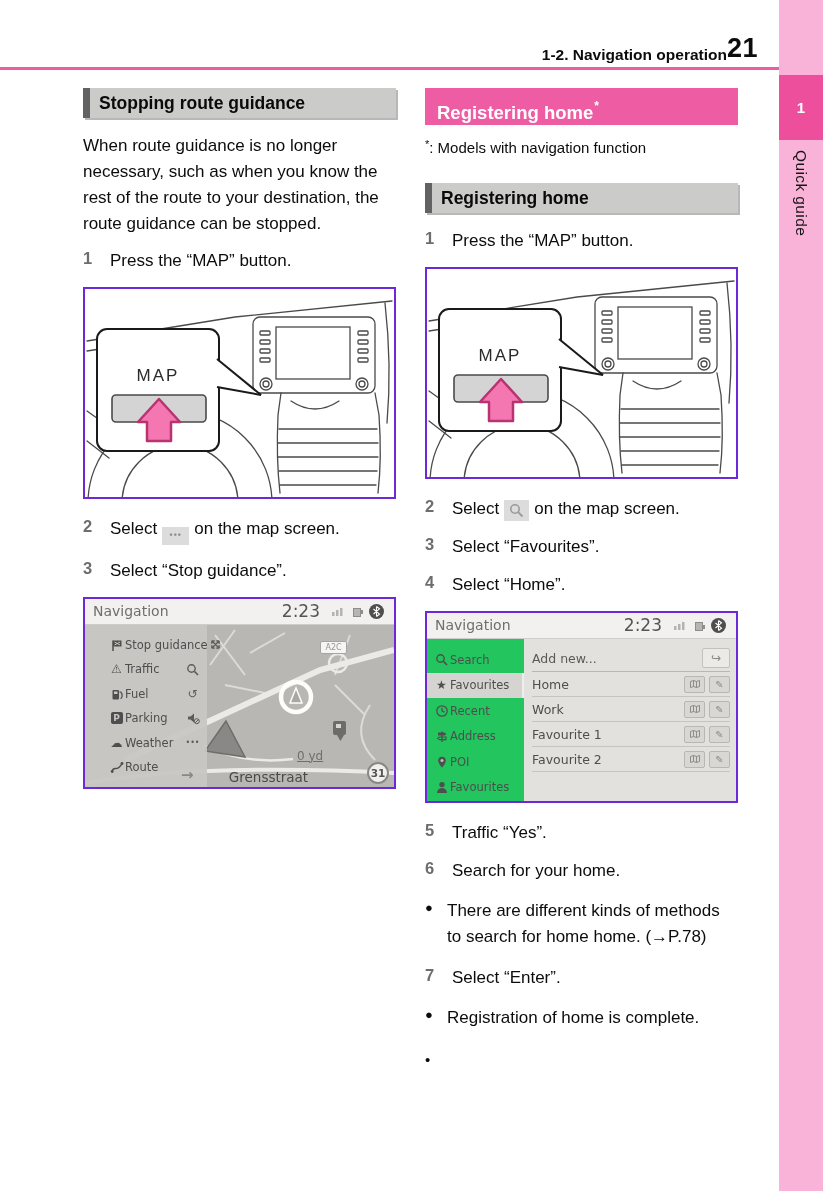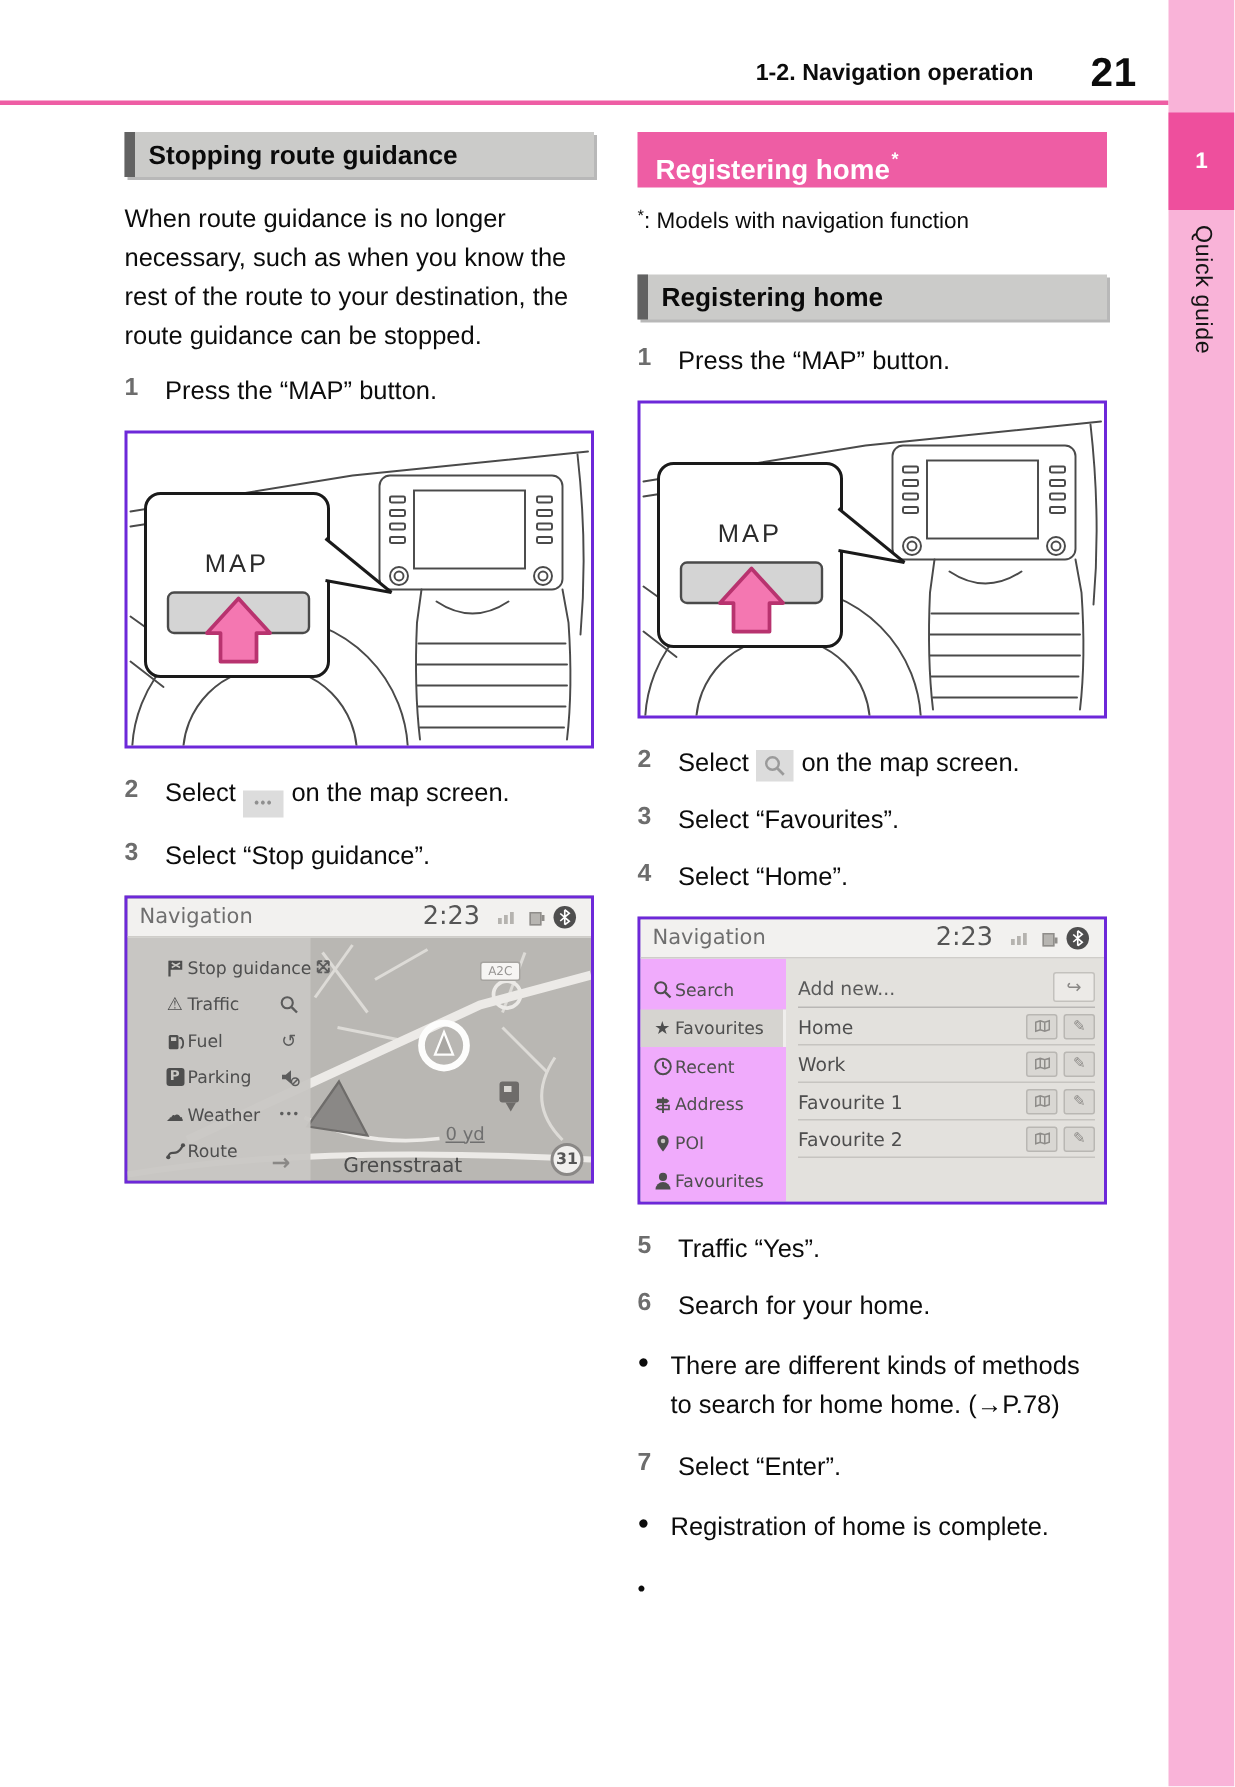--- a/index.html
+++ b/index.html
@@ -2,21 +2,21 @@
 <html><head>
 <meta charset="utf-8">
 <style>
   * { margin:0; padding:0; box-sizing:border-box; }
   html,body { width:823px; height:1191px; }
   body { position:relative; background:#fff; color:#0c0c0c;
          font-family:"Liberation Sans", sans-serif; overflow:hidden; }
 
   
   .running-head { position:absolute; top:33px; left:0; width:768px;
-    display:flex; justify-content:flex-end; align-items:center; gap:38px; padding-right:10px; }
+    display:flex; justify-content:flex-end; align-items:flex-end; padding-right:10px; }
   .running-title { font-weight:bold; font-size:15.5px; }
   .page-num { font-weight:bold; font-size:27px; letter-spacing:0.5px; }
   .head-rule { position:absolute; top:67px; left:0; width:779px; height:3px; background:#ee5da4; }
 
   .side-strip { position:absolute; top:0; right:0; width:44px; height:1191px; background:#f9b3d8; }
   .side-tab { position:absolute; top:75px; left:0; width:44px; height:65px; background:#ee4f9d;
     color:#fff; font-size:15px; font-weight:bold; display:flex; align-items:center; justify-content:center; }
   .side-label { position:absolute; top:150px; left:50%; transform:translateX(-50%);
     writing-mode:vertical-rl; font-size:15.5px; color:#151515; letter-spacing:0.4px; }
 
@@ -85,21 +85,21 @@
   .map-distance { position:absolute; left:212px; bottom:24px; font-size:12px; color:#6f6f6f; z-index:4;text-decoration:underline; }
   .map-bottom { position:absolute; left:0; right:0; bottom:0; height:24px; z-index:4; }
   .go-arrow { position:absolute; left:96px; bottom:3px; font-size:15px; font-weight:bold; color:#8a8886; }
   .street { position:absolute; left:118px; right:60px; bottom:2px; text-align:center;
     font-size:13.5px; color:#4a4a4a; }
   .speed-badge { position:absolute; right:5px; bottom:3px; width:22px; height:22px; border-radius:50%;
     background:#f1f0ee; border:2.5px solid #8a8886; color:#555; font-size:10.5px; font-weight:bold;
     display:flex; align-items:center; justify-content:center; }
 
   .fav-body { position:absolute; left:0; top:26px; right:0; bottom:0; display:flex; }
-  .fav-menu { width:97px; flex:none; background:#f0abfc; padding-top:8px; }
+  .fav-menu { width:97px; flex:none; background:#22c55e; padding-top:8px; }
   .fav-menu .menu-row { padding:0 4px 0 6px; height:25.5px; }
   .fav-menu .ml { font-size:11.5px; }
   .menu-row.selected { background:#d6d4d0; border-right:2px solid #efeeec; }
   .fav-list { flex:1; background:#e3e1dd; padding:6px 6px 0 8px; position:relative; }
   .fav-row { display:flex; align-items:center; height:25px; border-bottom:1px solid #c6c4c0;
     font-size:12.5px; color:#4e4e4e; }
   .fav-row .fl { flex:1; }
   .row-chip { width:21px; height:17px; background:#d9d7d3; border:1px solid #b9b7b3; border-radius:2px;
     display:flex; align-items:center; justify-content:center; margin-left:4px; color:#8e8c89; font-size:10px; }
   .add-row { height:27px; color:#5a5a5a; border-bottom:1px solid #b9b7b5; }

